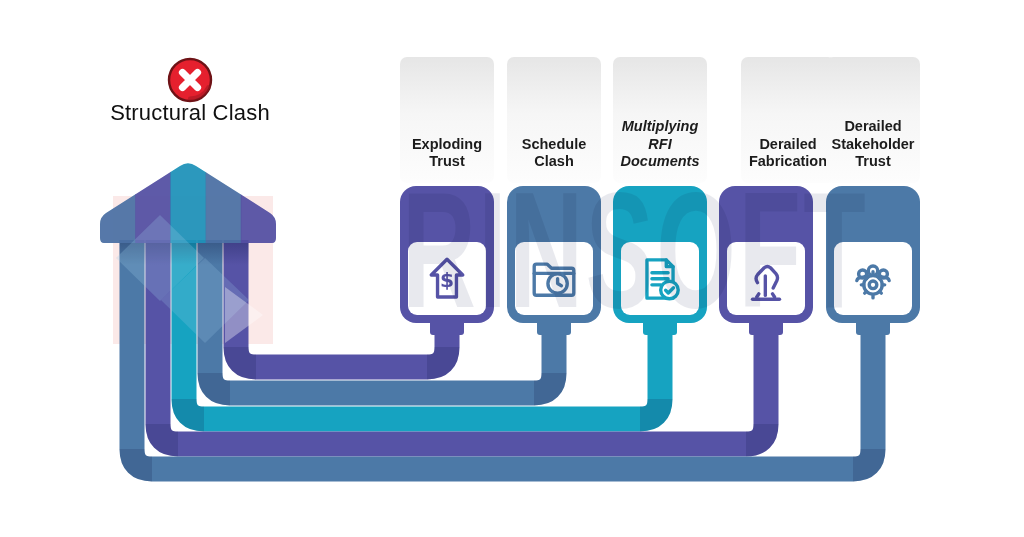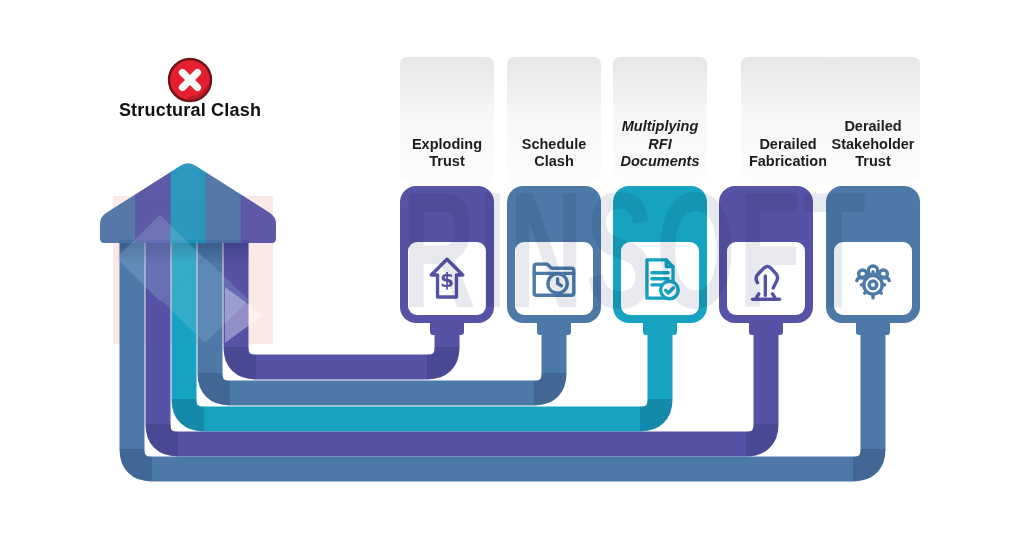--- a/index.html
+++ b/index.html
@@ -1,21 +1,21 @@
 <!DOCTYPE html>
 <html><head>
 <meta charset="utf-8">
 <style>
   html,body{margin:0;padding:0;background:#ffffff;}
   #stage{position:relative;width:1024px;height:537px;background:#ffffff;overflow:hidden;
          font-family:"Liberation Sans", sans-serif;}
   
   #badge{position:absolute;left:164px;top:54px;width:52px;height:52px;}
   #main-title{position:absolute;left:83px;top:100px;width:214px;text-align:center;
-              font-size:18px;font-weight:700;color:#101010;line-height:1.18;letter-spacing:.2px;}
+              font-size:22px;font-weight:400;color:#101010;line-height:1.18;letter-spacing:.2px;}
   
   #wm-text{position:absolute;left:402px;top:168px;font-size:165px;font-weight:800;
            color:rgba(28,40,90,0.10);letter-spacing:4px;white-space:nowrap;line-height:1;
            transform:scaleX(0.62);transform-origin:left top;mix-blend-mode:multiply;
            pointer-events:none;z-index:6;}
   
   .label-card{position:absolute;top:57px;width:94px;height:126px;border-radius:7px;
               background:linear-gradient(180deg,#e6e6e6 0%,#f6f6f6 45%,#fdfdfd 100%);
               display:flex;align-items:flex-end;justify-content:center;z-index:2;}
   .label-card .txt{width:100%;padding:0 1px 12px 1px;text-align:center;font-size:14.5px;

